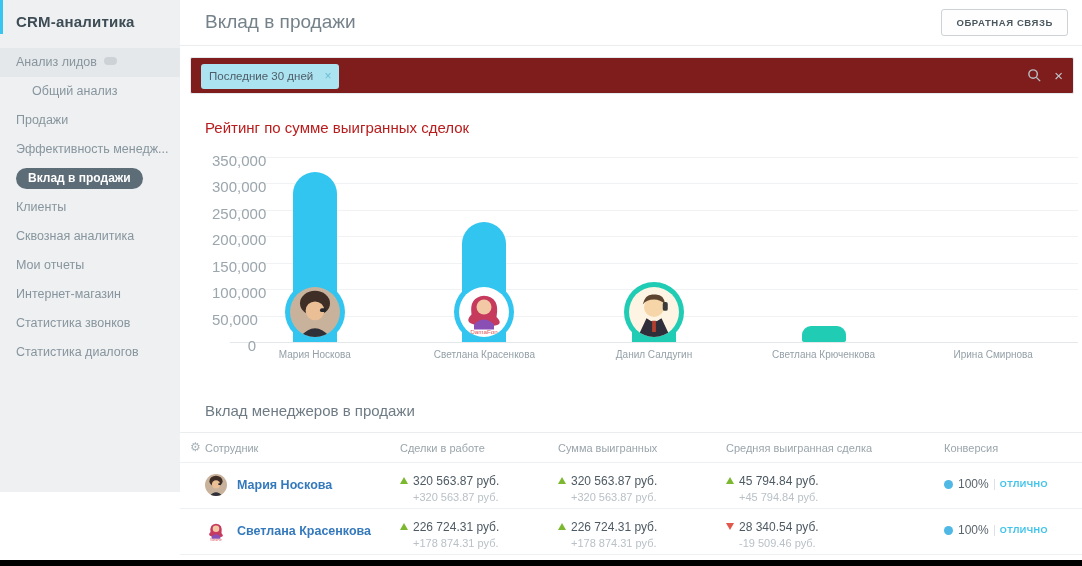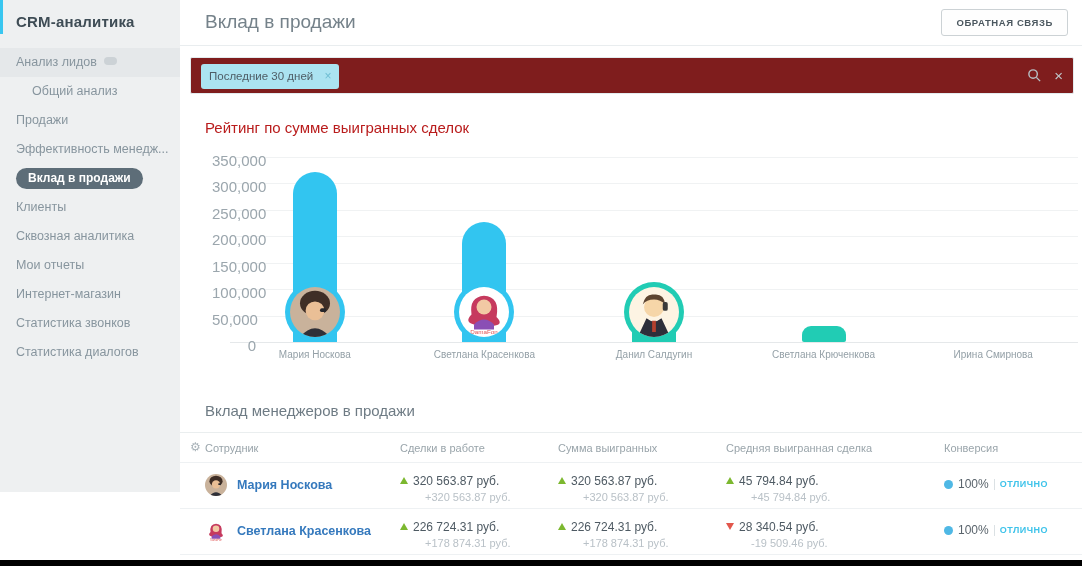--- a/index.html
+++ b/index.html
@@ -53,21 +53,21 @@
   .trow { position:relative; width:902px; height:46px; border-top:1px solid #eef1f3; }
   .t-emp { position:absolute; left:25px; top:11px; display:flex; align-items:center; gap:10px; cursor:pointer; }
   .t-avatar { width:22px; height:22px; border-radius:50%; overflow:hidden; flex:none; }
   .t-avatar svg { width:22px; height:22px; display:block; }
   .t-name { font-size:12.5px; font-weight:bold; color:#3579bd; }
   .t-cell { position:absolute; top:8px; }
   .tri { display:inline-block; width:0; height:0; border-left:4px solid transparent; border-right:4px solid transparent; margin-right:5px; vertical-align:1px; }
   .tri.up { border-bottom:7px solid #7cb82f; }
   .tri.down { border-top:7px solid #e2574c; }
   .t-val { font-size:12px; color:#4e5a63; }
-  .t-delta { margin-left:25px; margin-top:2px; font-size:11px; color:#b9c1c7; }
+  .t-delta { margin-left:13px; margin-top:2px; font-size:11px; color:#b9c1c7; }
   .t-conv { position:absolute; top:14px; display:flex; align-items:center; gap:5px; }
   .conv-dot { width:9px; height:9px; border-radius:50%; background:#4fb8e5; }
   .conv-pct { font-size:12px; color:#5a646c; }
   .conv-sep { width:1px; height:11px; background:#dbe1e4; }
   .conv-rating { font-size:9px; font-weight:bold; letter-spacing:.5px; color:#3ec3ea; cursor:pointer; }
 
   .bottom-bar { position:absolute; left:0; bottom:0; width:1082px; height:6px; background:#000; }
 </style>
 </head>
 <body>

